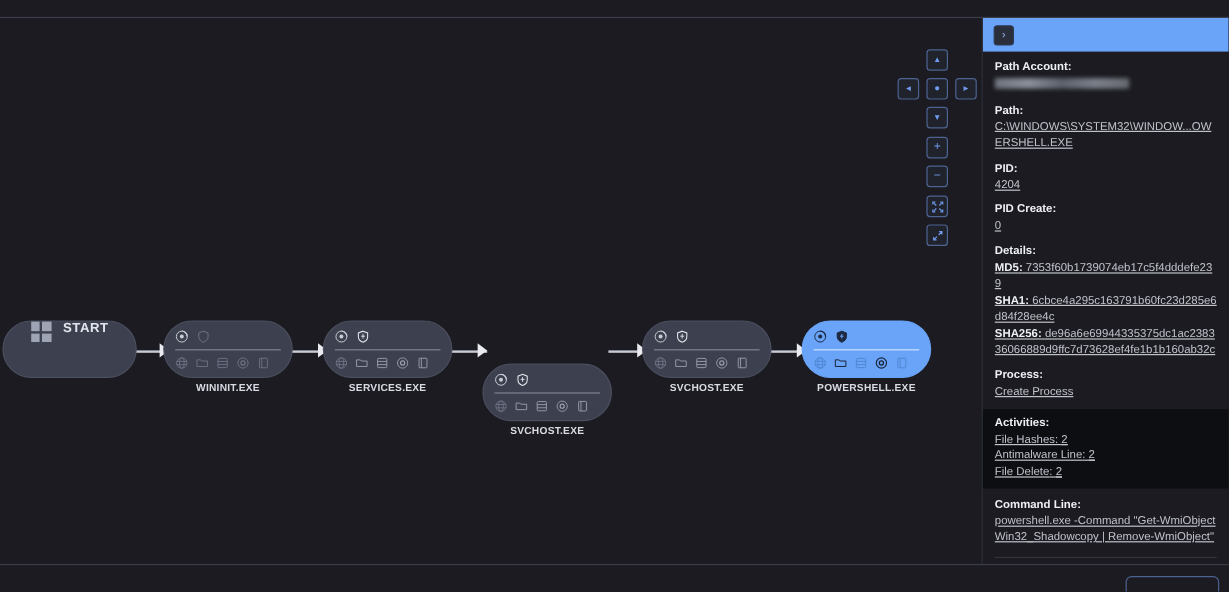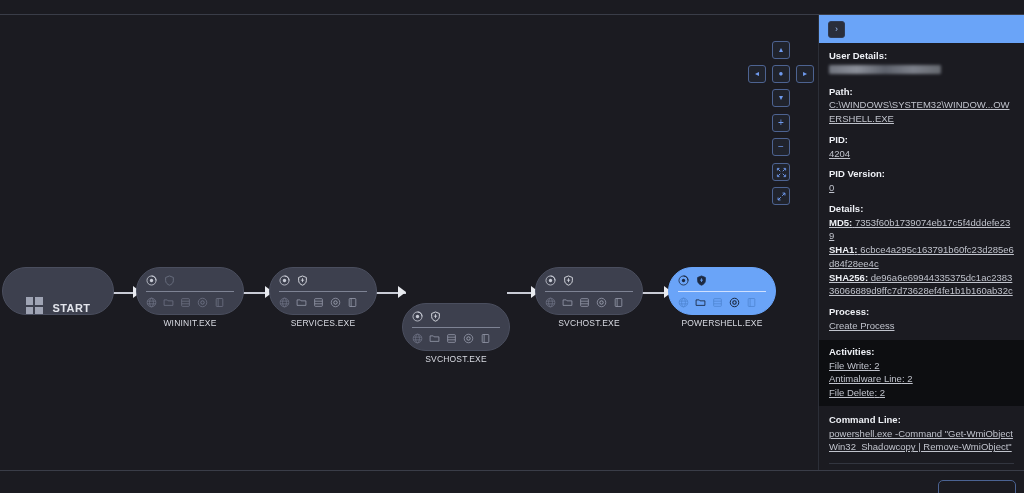--- a/index.html
+++ b/index.html
@@ -46,21 +46,21 @@
   
   .node-wrap { position: absolute; top: 252px; }
   .node {
     position: relative;
     border-radius: 26px;
     background: #3d404e;
     border: 1px solid #4a4e5e;
   }
   .node.start {
     width: 112px; height: 48px;
-    display: flex; align-items: flex-end; justify-content: center; gap: 10px;
+    display: flex; align-items: flex-start; justify-content: center; gap: 10px;
     background: #3d404e;
   }
   .node.start .winlogo {
     width: 17px; height: 17px;
     display: grid;
     grid-template-columns: 1fr 1fr; grid-template-rows: 1fr 1fr;
     gap: 2px;
   }
   .node.start .winlogo i { background: #9fa4b4; display:block; }
   .node.start .lbl {
@@ -80,21 +80,21 @@
   }
   .node.proc.selected .divider-line { background: #cfe0ff; }
   .row-bot { display: flex; gap: 6px; align-items: center; }
 
   .ic { display:block; }
   .ic svg { display:block; }
 
   .node-label {
     position: absolute; left: 0; width: 108px; text-align: center;
     top: 51px;
-    font-size: 8.5px; color: #d9dbe3; font-weight: normal; letter-spacing: .2px;
+    font-size: 8.5px; color: #d9dbe3; font-weight: bold; letter-spacing: .2px;
   }
   .node-wrap.start-wrap .node-label { width: 112px; }
 
   
   #controls { position: absolute; left: 748px; top: 26px; width: 66px; height: 150px; }
   .ctl {
     position: absolute;
     width: 18px; height: 18px;
     border: 1px solid #4d6391;
     border-radius: 3px;
@@ -494,54 +494,54 @@
 
   <div id="details">
 
     <div id="details-header">
       <div class="collapse-btn">›</div>
     </div>
 
     <div id="details-body">
 
       <div class="fld">
-        <div><span class="k">User Details</span><span class="k">:</span></div>
+        <div><span class="k">Path Account</span><span class="k">:</span></div>
         <div class="redacted"></div>
       </div>
 
       <div class="fld">
         <div><span class="k">Path</span><span class="k">:</span></div>
         <div class="v">C:\WINDOWS\SYSTEM32\WINDOW...OWERSHELL.EXE</div>
       </div>
 
       <div class="fld">
         <div><span class="k">PID</span><span class="k">:</span></div>
         <div class="v">4204</div>
       </div>
 
       <div class="fld">
-        <div><span class="k">PID Version</span><span class="k">:</span></div>
+        <div><span class="k">PID Create</span><span class="k">:</span></div>
         <div class="v">0</div>
       </div>
 
       <div class="fld">
         <div><span class="k">Details</span><span class="k">:</span></div>
         <div class="v"><span class="k">MD5</span><span class="k">:</span> <span>7353f60b1739074eb17c5f4dddefe239</span></div>
         <div class="v"><span class="k">SHA1</span><span class="k">:</span> <span>6cbce4a295c163791b60fc23d285e6d84f28ee4c</span></div>
         <div class="v"><span class="k">SHA256</span><span class="k">:</span> <span>de96a6e69944335375dc1ac238336066889d9ffc7d73628ef4fe1b1b160ab32c</span></div>
       </div>
 
       <div class="fld">
         <div><span class="k">Process</span><span class="k">:</span></div>
         <div class="v">Create Process</div>
       </div>
 
       <div class="activities">
         <div><span class="k">Activities</span><span class="k">:</span></div>
-        <div class="v act-line"><span>File Write</span>: <span class="num">2</span></div>
+        <div class="v act-line"><span>File Hashes</span>: <span class="num">2</span></div>
         <div class="v act-line"><span>Antimalware Line</span>: <span class="num">2</span></div>
         <div class="v act-line"><span>File Delete</span>: <span class="num">2</span></div>
       </div>
 
       <div class="fld">
         <div><span class="k">Command Line</span><span class="k">:</span></div>
         <div class="v">powershell.exe -Command "Get-WmiObject Win32_Shadowcopy | Remove-WmiObject"</div>
       </div>
 
       <div class="hr"></div>

